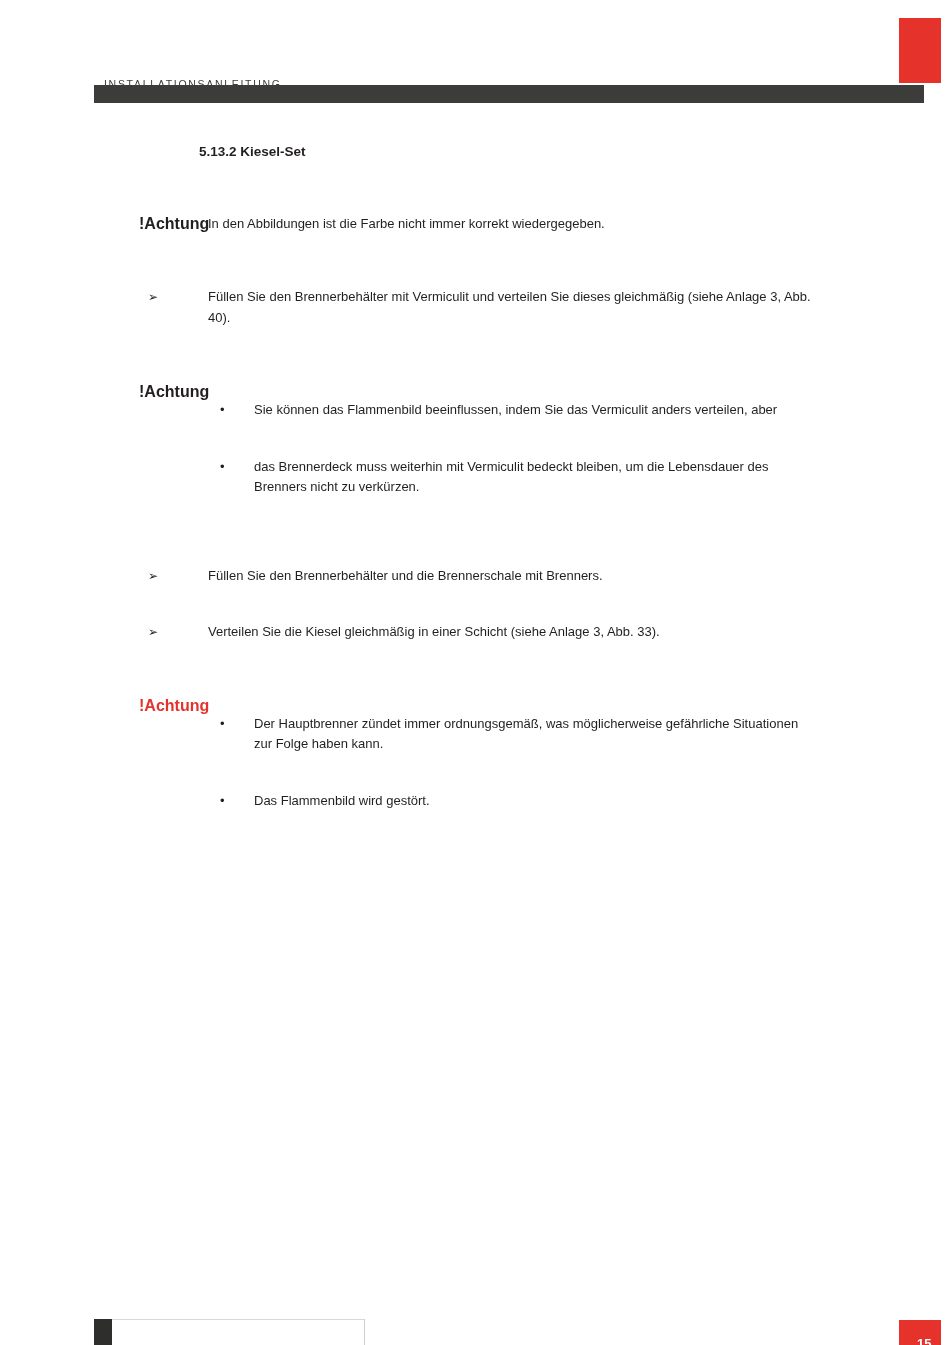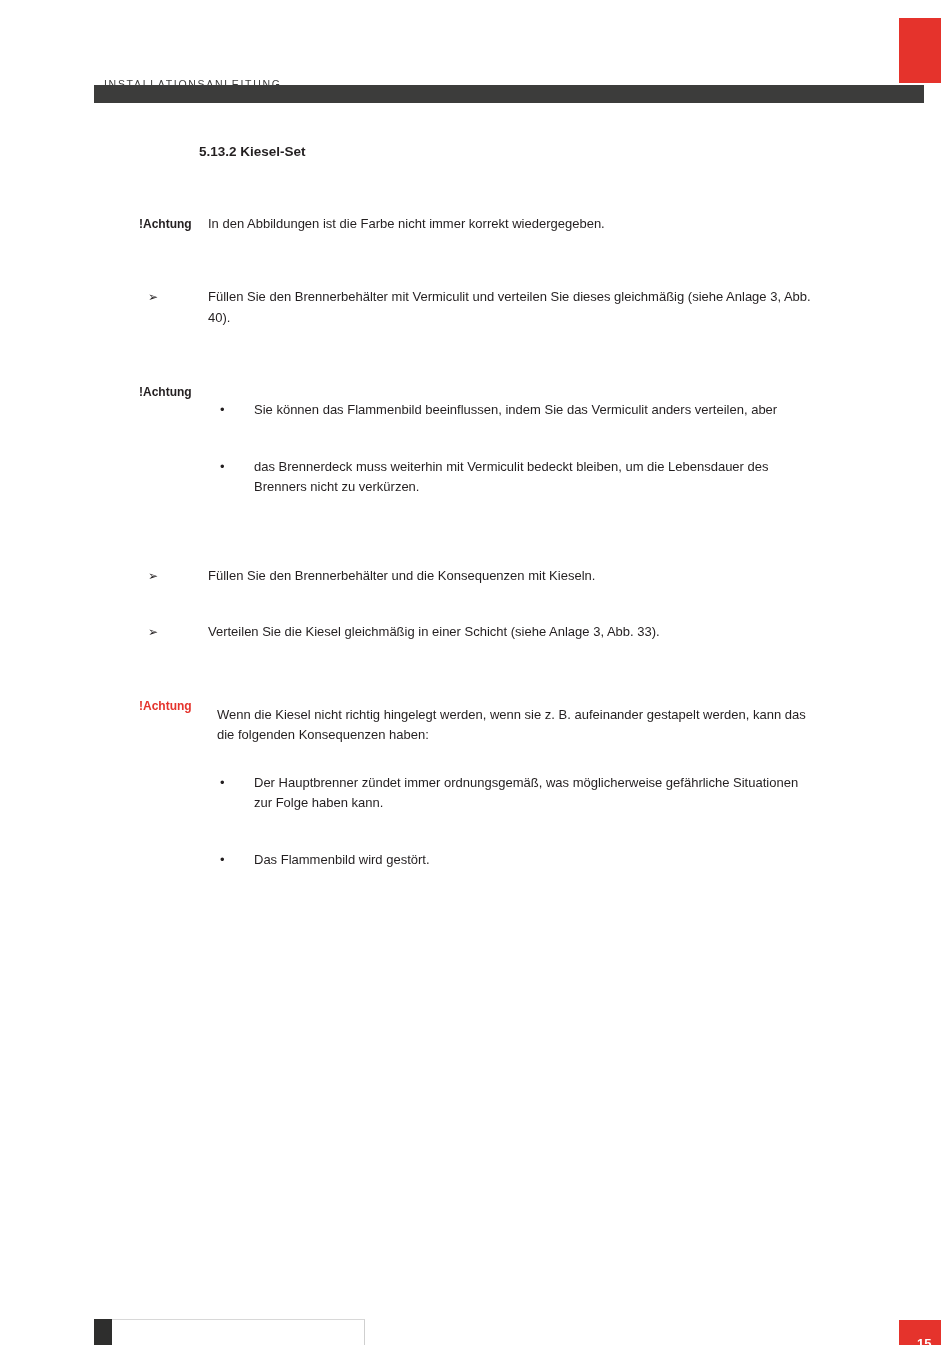--- a/index.html
+++ b/index.html
@@ -45,21 +45,21 @@
   .content {
     position:absolute; left:82px; top:106px; width:742px;
     font-size:13px; line-height:20.5px;margin-left:12px;
   }
   .section-title {
     margin-left:69px; font-size:13.5px; font-weight:700; line-height:20.5px;
   }
   .indent { margin-left:69px; }
   .row { display:flex; align-items:flex-start; }
   .gut { width:69px; flex:none; }
-  .label { font-weight:700; font-size:12px; line-height:20.5px; }
+  .label { font-weight:700; font-size:16px; line-height:20.5px; }
   .label.red { color:#e5332c; }
   .arrow-icon { font-size:12px; line-height:20.5px; color:#231f20; }
   .body { flex:1; min-width:0; }
   .b { display:flex; align-items:flex-start; }
   .b .dot { width:28px; flex:none; padding-left:3px; }
   .b .btxt { flex:1; min-width:0; }
 
   .mt-a { margin-top:24px; }  
   .mt-b { margin-top:17px; }  
   .mt-c { margin-top:18px; }  
@@ -119,32 +119,31 @@
         </div>
         <div class="b">
           <span class="dot">•</span>
           <span class="btxt">das Brennerdeck muss weiterhin mit Vermiculit bedeckt bleiben, um die Lebensdauer des Brenners nicht zu verkürzen.</span>
         </div>
       </div>
     </div>
 
     <div class="row mt-d">
       <div class="gut"><span class="arrow-icon">➢</span></div>
-      <div class="body">Füllen Sie den Brennerbehälter und die Konsequenzen mit Kieseln.</div>
+      <div class="body">Füllen Sie den Brennerbehälter und die Brennerschale mit Brenners.</div>
     </div>
 
     <div class="row">
       <div class="gut"><span class="arrow-icon">➢</span></div>
       <div class="body">Verteilen Sie die Kiesel gleichmäßig in einer Schicht (siehe Anlage 3, Abb. 33).</div>
     </div>
 
     <div class="row mt-e">
       <div class="gut label red">!Achtung</div>
       <div class="body">
-        <div>Wenn die Kiesel nicht richtig hingelegt werden, wenn sie z. B. aufeinander gestapelt werden, kann das die folgenden Konsequenzen haben:</div>
         <div class="b">
           <span class="dot">•</span>
           <span class="btxt">Der Hauptbrenner zündet immer ordnungsgemäß, was möglicherweise gefährliche Situationen zur Folge haben kann.</span>
         </div>
         <div class="b">
           <span class="dot">•</span>
           <span class="btxt">Das Flammenbild wird gestört.</span>
         </div>
       </div>
     </div>

